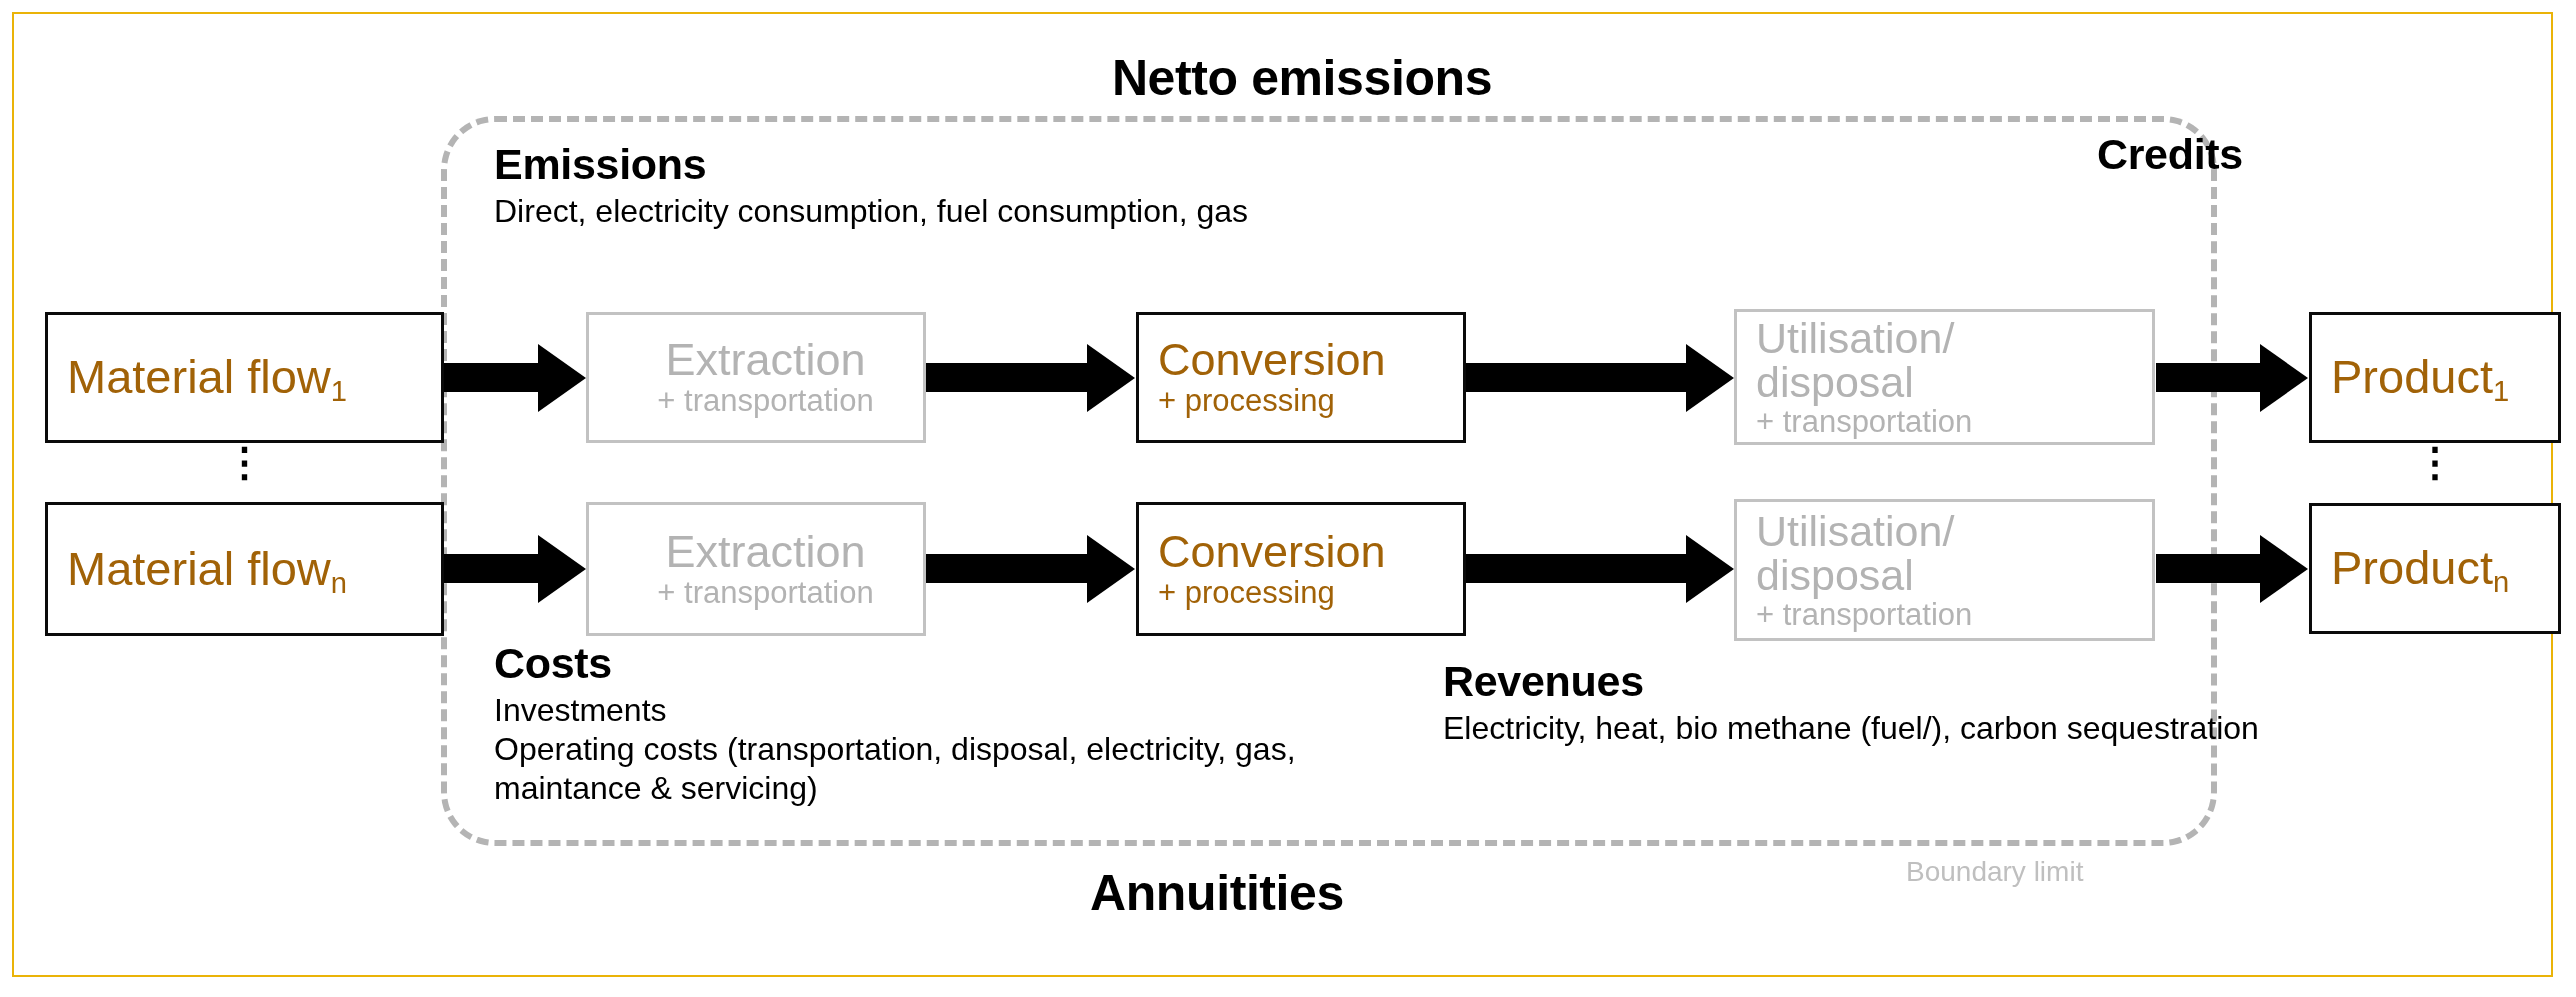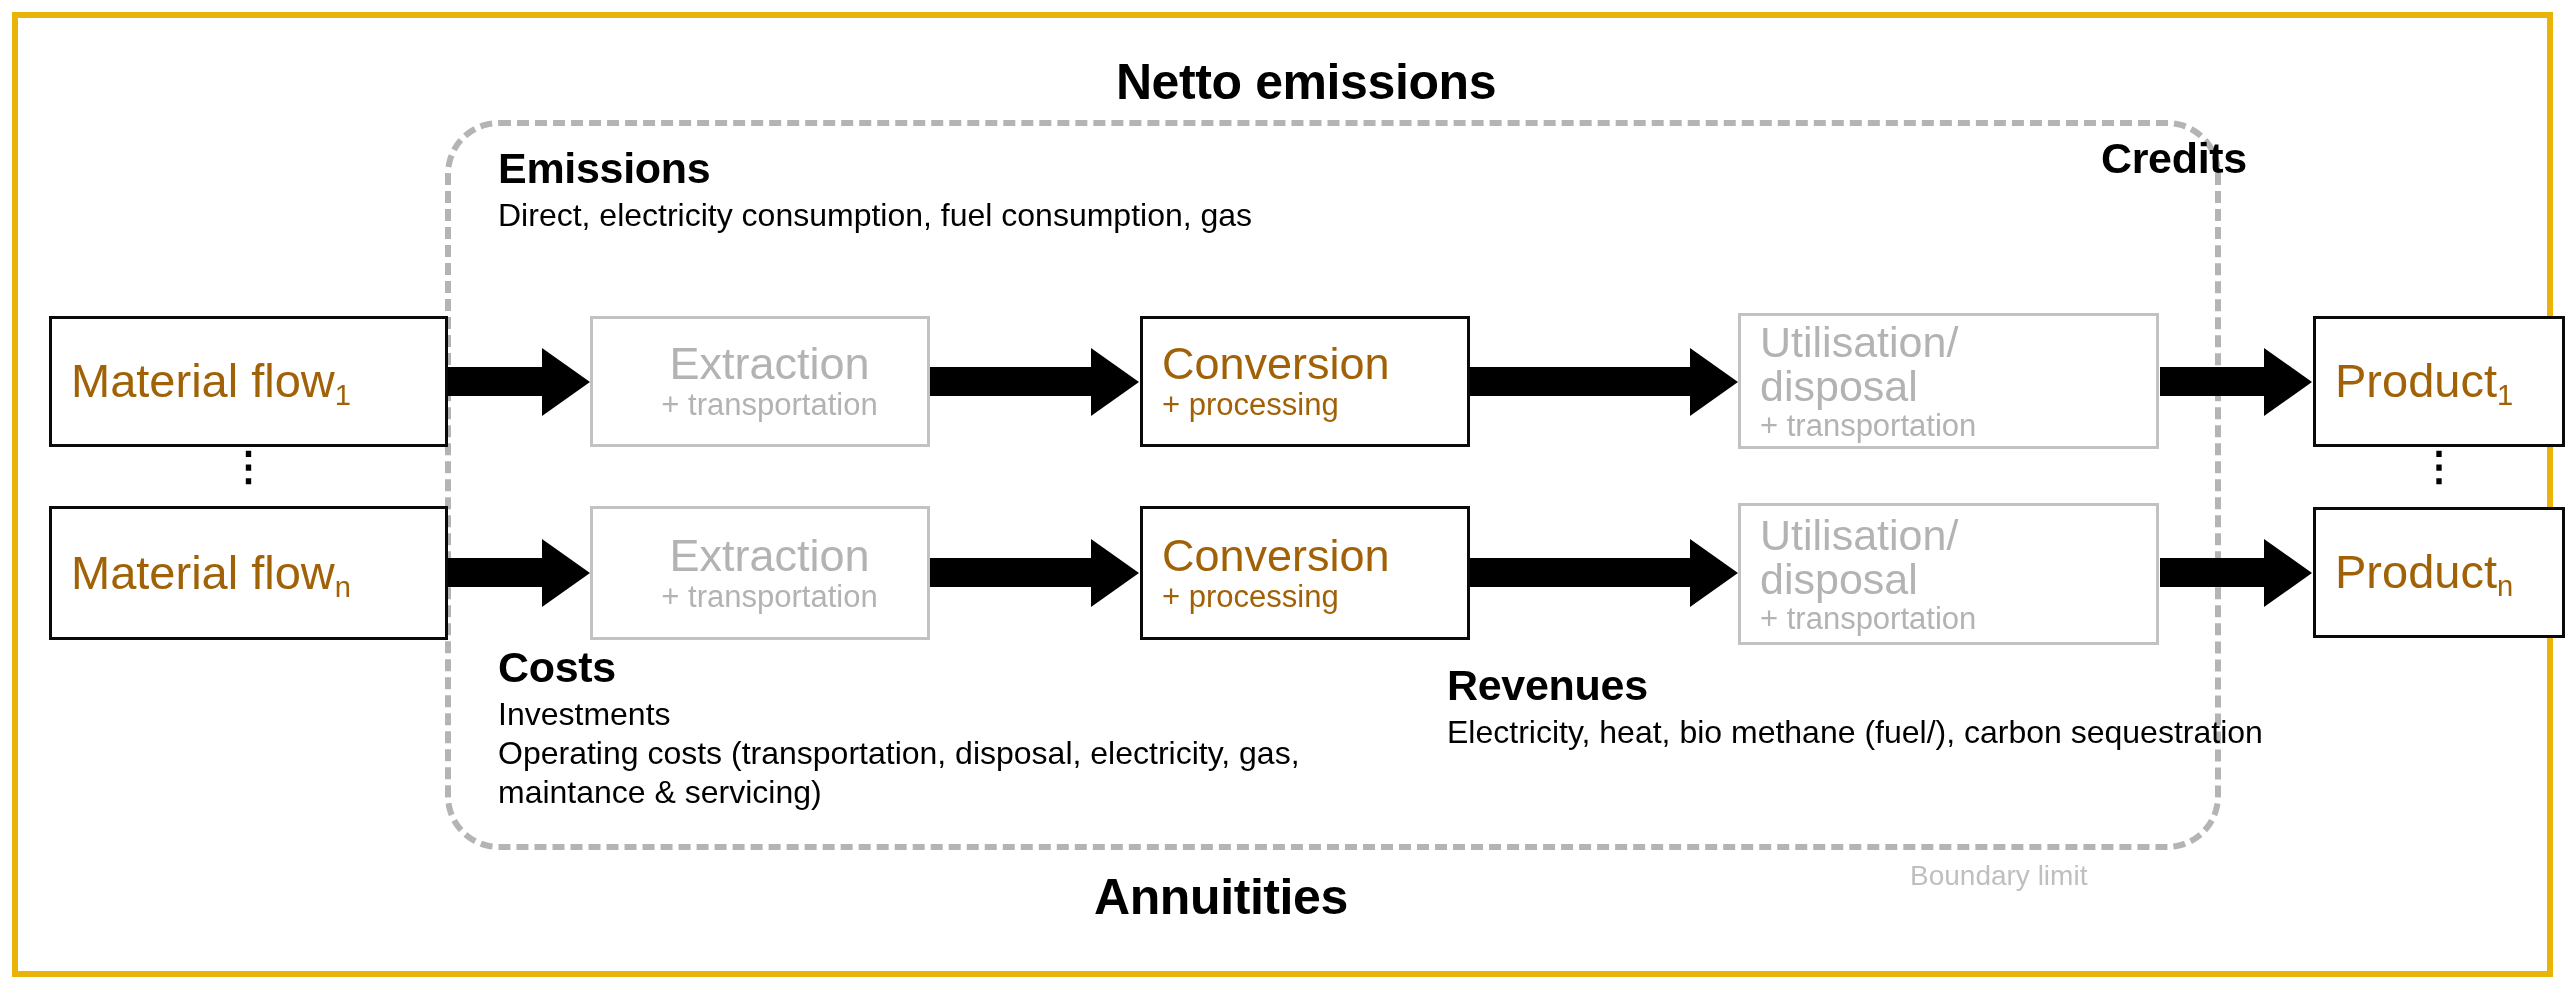--- a/index.html
+++ b/index.html
@@ -1,20 +1,20 @@
 <!DOCTYPE html>
 <html style="font-size:14px"><head>
 <meta charset="utf-8">
 <style>
   html,body{margin:0;padding:0;background:#ffffff;}
   body{font-family:"Liberation Sans",sans-serif;}
   #stage{position:relative;width:2576px;height:997px;background:#fff;overflow:hidden;}
 
   .frame{position:absolute;left:12px;top:12px;width:2541px;height:965px;
-         border:6px solid #eab308;box-sizing:border-box;background:#fff;}
+         border:2px solid #eab308;box-sizing:border-box;background:#fff;}
 
   
   .boundary{position:absolute;left:427px;top:102px;width:1776px;height:730px;
             border:6px dashed #b4b4b4;border-radius:54px;box-sizing:border-box;}
 
   
   .title-netto{position:absolute;left:0;top:35px;width:2576px;text-align:center;
         font-size:50px;font-weight:bold;color:#000;letter-spacing:-0.4px;}
   .title-annu{position:absolute;left:1076px;top:850px;
         font-size:50px;font-weight:bold;color:#000;letter-spacing:-0.4px;}

